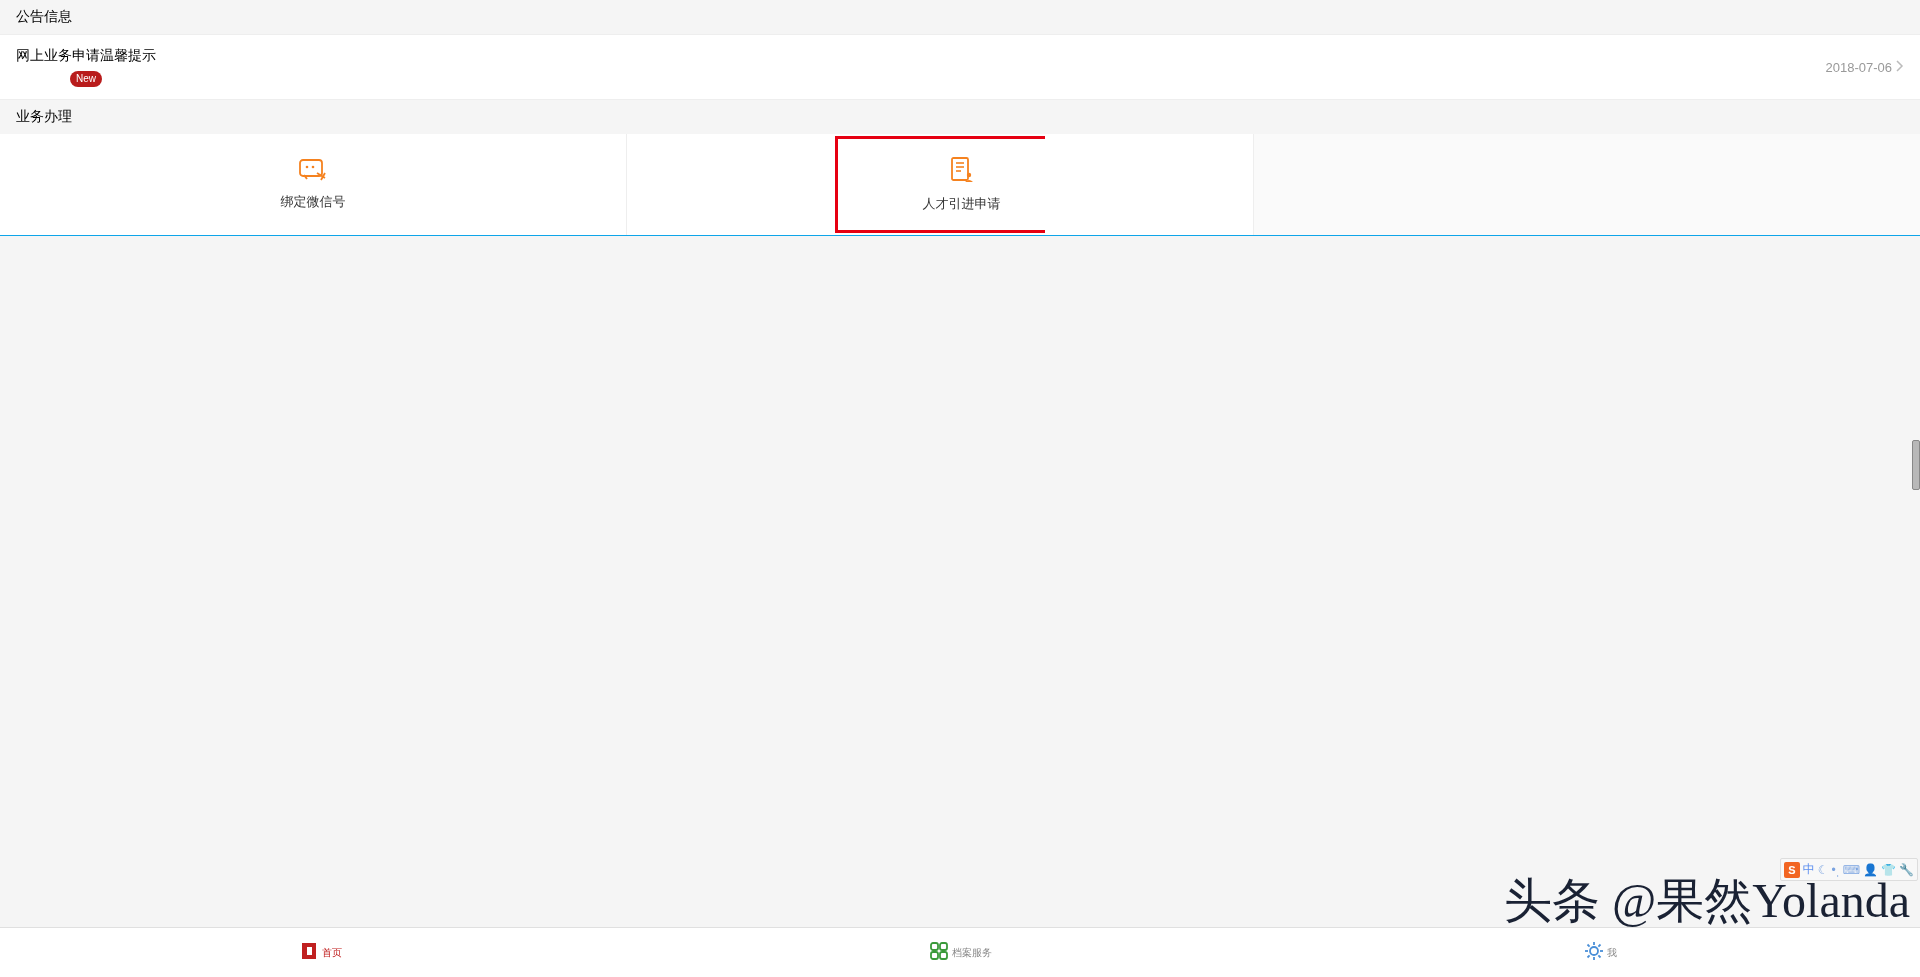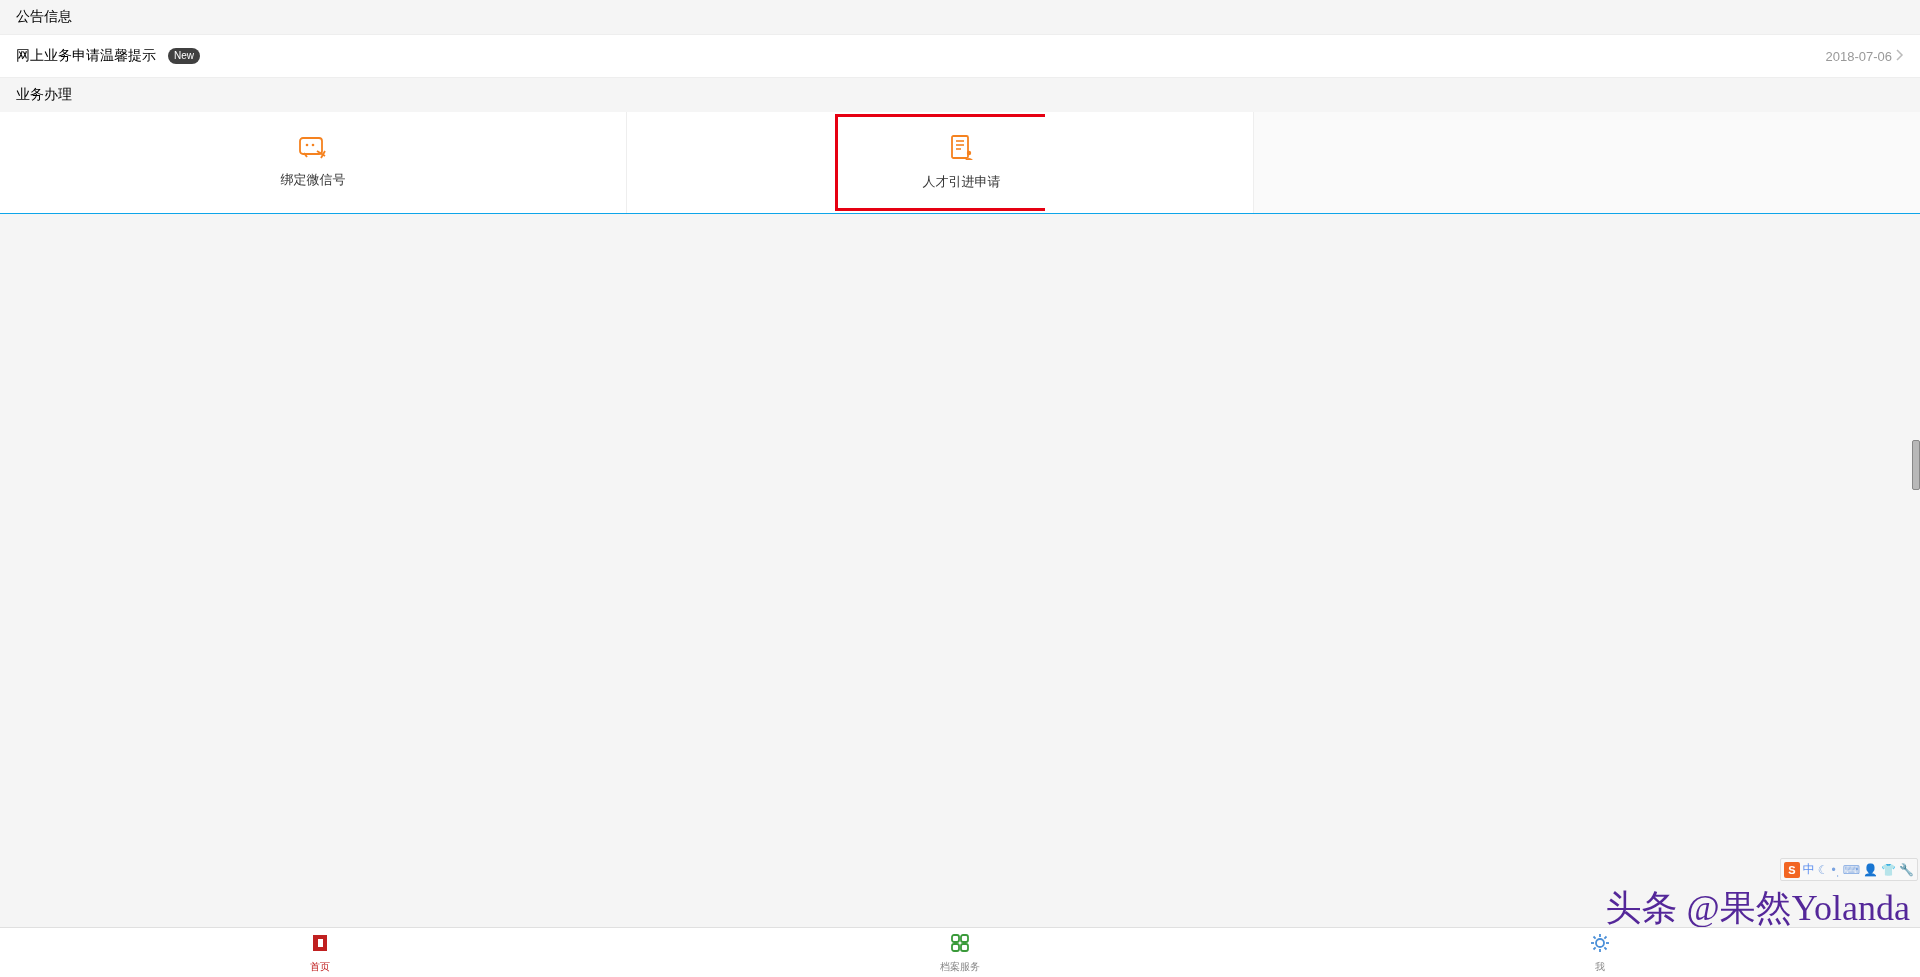--- a/index.html
+++ b/index.html
@@ -23,24 +23,25 @@
       border-bottom: 1px solid #eee;
       display: flex;
       align-items: center;
       justify-content: space-between;
       padding: 12px 16px;
       font-size: 14px;
     }
     .announcement-left {
       display: flex;
       align-items: center;
-      gap: 12px;
+      gap: 6px;
+      flex-direction: column;
     }
     .new-badge {
-      background: #404040;
+      background: #b91c1c;
       color: #fff;
       border-radius: 8px;
       font-size: 10px;
       padding: 1px 6px;
       line-height: 14px;
     }
     .announcement-right {
       display: flex;
       align-items: center;
       gap: 4px;
@@ -96,37 +97,37 @@
       right: 0;
       bottom: 0;
       height: 50px;
       background: #fff;
       border-top: 1px solid #e0e0e0;
       display: flex;
     }
     .nav-item {
       flex: 1;
       display: flex;
-      flex-direction: column;
+      flex-direction: row;
       align-items: center;
       justify-content: center;
       gap: 2px;
       cursor: pointer;
     }
     .nav-label {
       font-size: 10px;
       color: #888;
     }
     .nav-item.active .nav-label { color: #c02020; }
     .watermark {
       position: absolute;
       right: 10px;
       bottom: 44px;
-      font-size: 36px;
-      color: #4c1d95;
+      font-size: 48px;
+      color: #0f172a;
       font-weight: 500;
       font-family: "SimSun", serif;
       opacity: 0.95;
       white-space: nowrap;
     }
     .ime-bar {
       position: absolute;
       right: 2px;
       bottom: 96px;
       display: flex;

